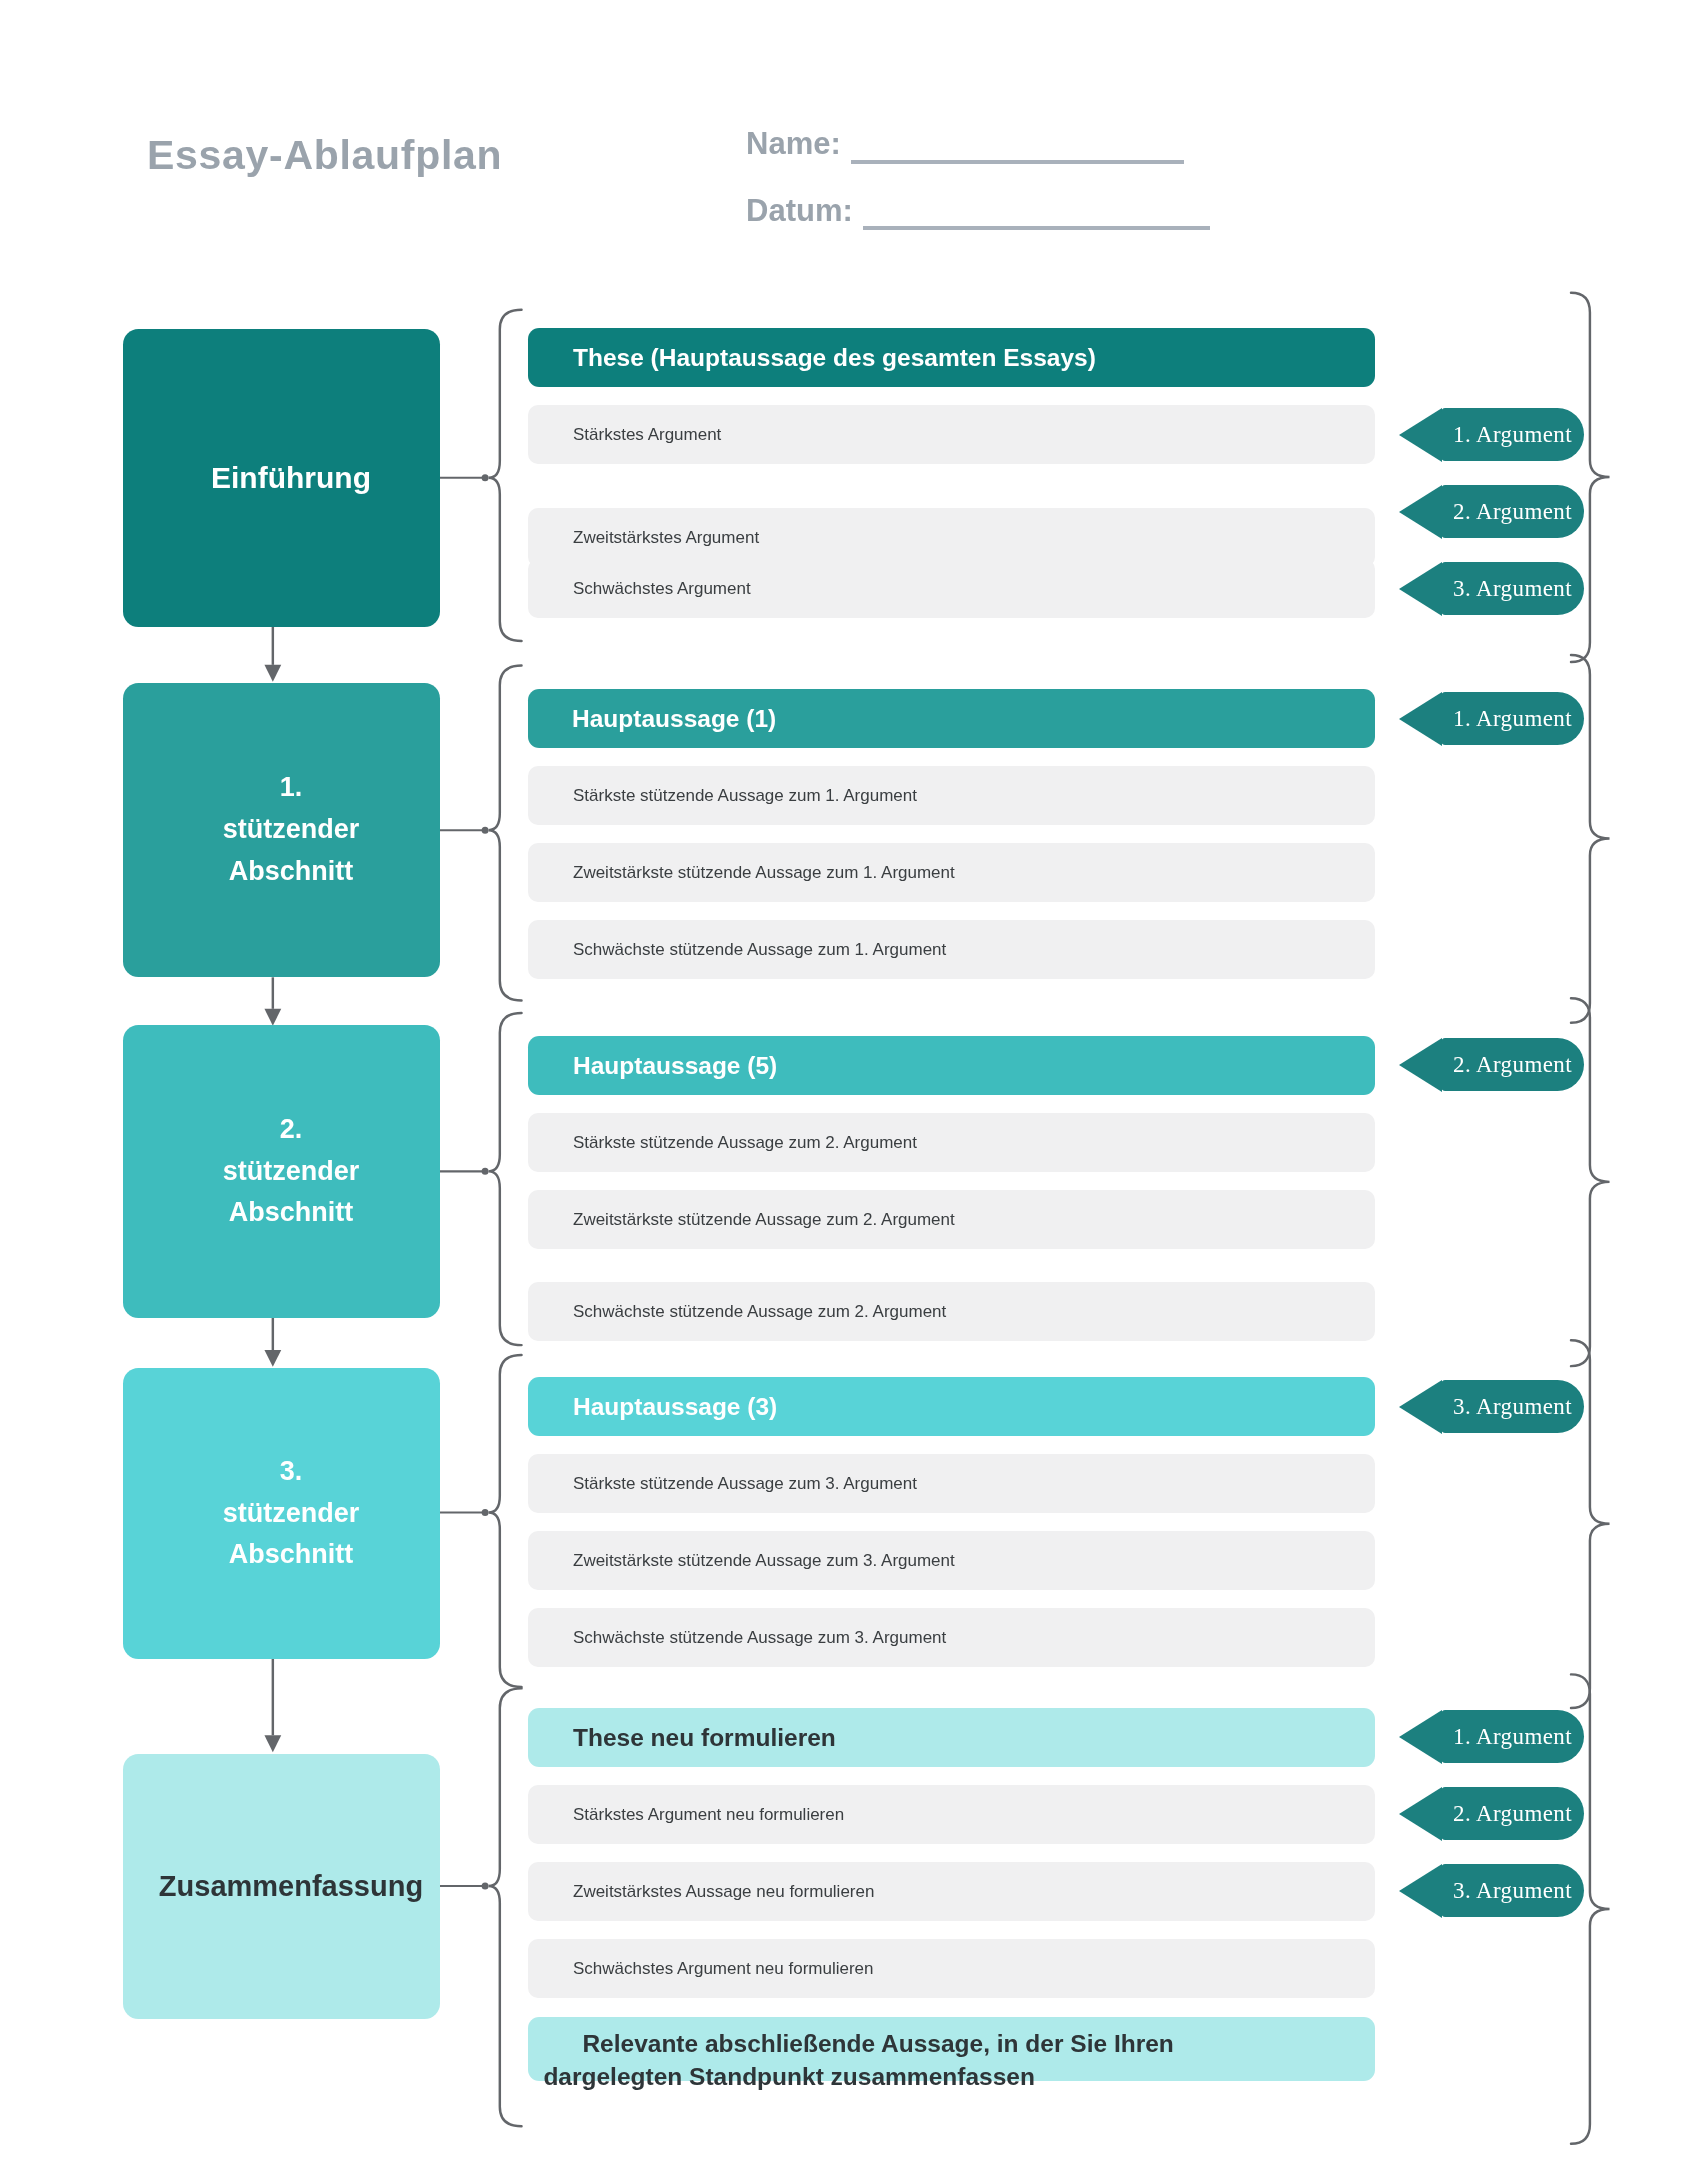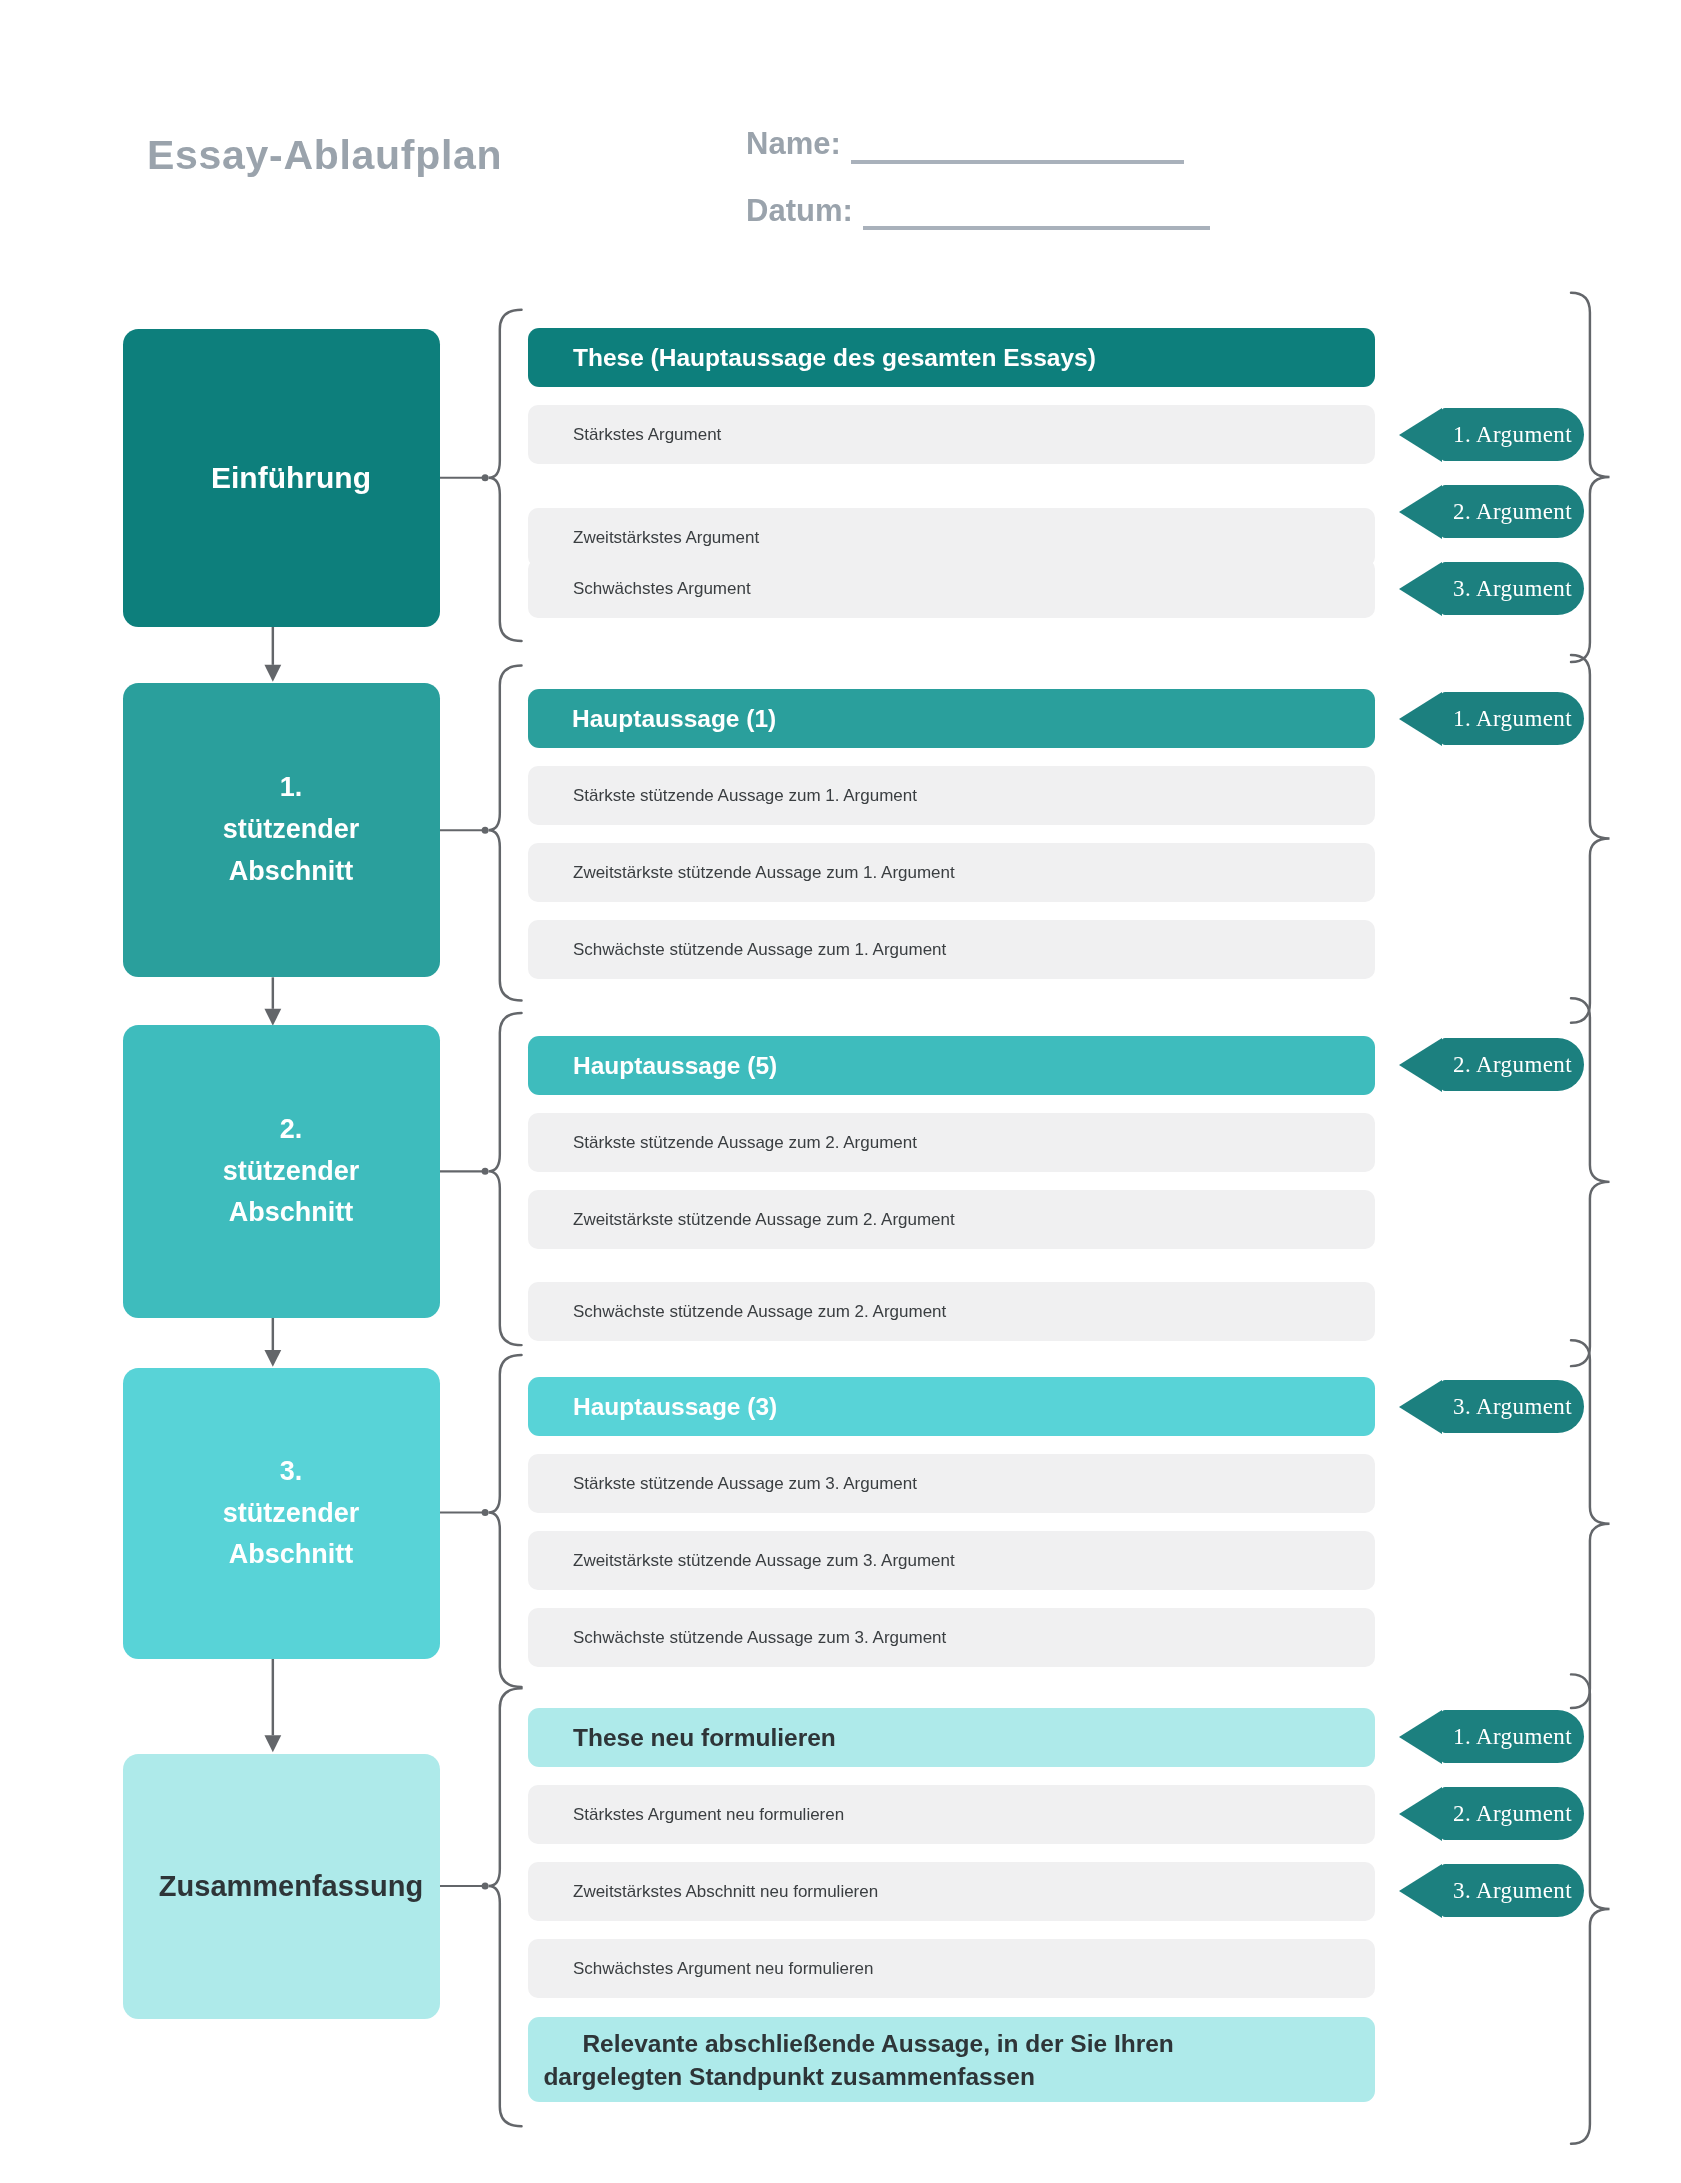--- a/index.html
+++ b/index.html
@@ -67,21 +67,21 @@
   }
   .hdr{font-weight:700;font-size:24.5px;color:#ffffff;}
   .hdr.g1{background:var(--teal-900);}
   .hdr.g2{background:var(--teal-700);padding-left:44px;}
   .hdr.g3{background:var(--teal-500);}
   .hdr.g4{background:var(--teal-300);}
   .hdr.g5{background:var(--teal-100);color:var(--dark-text);}
   .row{background:var(--row-bg);font-size:17px;color:var(--row-text);border-radius:10px;}
   .row.closing{
     background:var(--teal-100);
-    height:85px;
+    height:64px;
     display:block;
     padding:11.2px 21px 0 15.4px;
     font-size:24.5px;font-weight:700;color:var(--dark-text);
     line-height:1.32;white-space:pre-line;text-indent:39px;
     border-radius:11.2px;
   }
 
   
   .badge{position:absolute;left:1399px;width:185px;height:53px;}
   .badge::before{
@@ -229,21 +229,21 @@
     <span>Schwächste stützende Aussage zum 3. Argument</span>
   </div>
 
   <div class="hdr g5" style="top:1708px">
     <span>These neu formulieren</span>
   </div>
   <div class="row" style="top:1785px">
     <span>Stärkstes Argument neu formulieren</span>
   </div>
   <div class="row" style="top:1862px">
-    <span>Zweitstärkstes Abschnitt neu formulieren</span>
+    <span>Zweitstärkstes Aussage neu formulieren</span>
   </div>
   <div class="row" style="top:1939px">
     <span>Schwächstes Argument neu formulieren</span>
   </div>
   <div class="row closing" style="top:2017px">Relevante abschließende Aussage, in der Sie Ihren
 dargelegten Standpunkt zusammenfassen</div>
 
   <div class="badge" style="top:408px">
       <span class="badge-body">1. Argument</span>
     </div>

